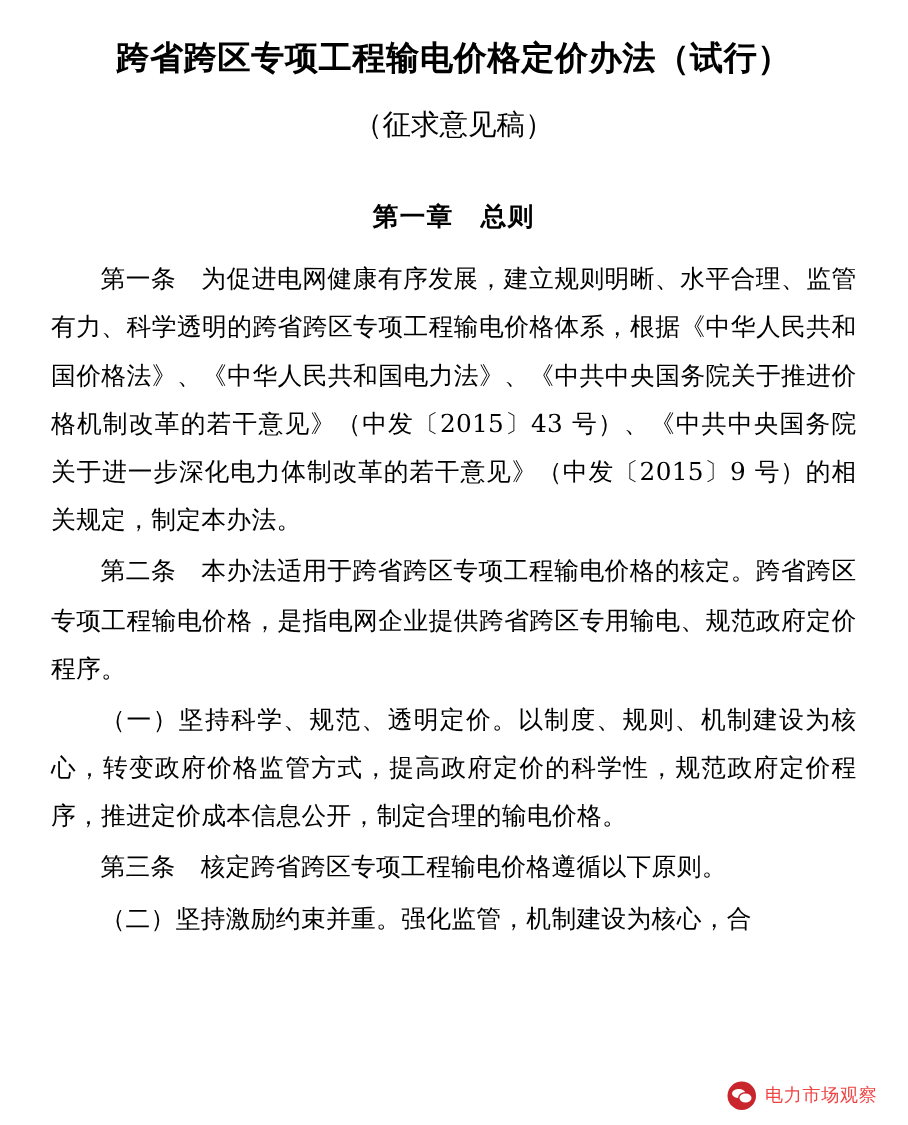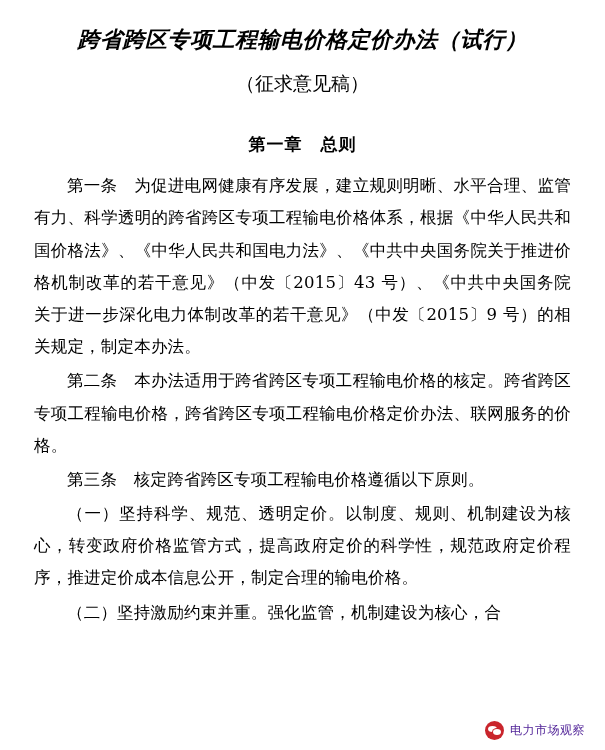--- a/index.html
+++ b/index.html
@@ -23,21 +23,20 @@
     padding: 18px 34px 0 34px;
   }
   .doc-title {
     text-align: center;
     font-size: 22px;
     font-weight: bold;
     letter-spacing: 0.5px;
     line-height: 1.4;
     margin: 6px 0 0 0;
     font-family: "DejaVu Serif", "Liberation Serif", serif;
-    font-style: italic;
   }
   .doc-subtitle {
     text-align: center;
     font-size: 19px;
     font-weight: normal;
     line-height: 1.5;
     margin: 14px 0 0 0;
   }
   .chapter-heading {
     text-align: center;
@@ -87,39 +86,39 @@
     left: 8px;
     top: 8px;
     width: 8px;
     height: 6px;
     border-radius: 50%;
     background: #ffffff;
     box-shadow: 0 0 0 1px #c9252c;
   }
   .brand-text {
     font-size: 12px;
-    color: #4c1d95;
+    color: #ef4444;
     font-family: "DejaVu Sans", "Liberation Sans", sans-serif;
     letter-spacing: 0.5px;
   }
 </style>
 </head>
 <body>
 
 <div class="page">
 
   <h1 class="doc-title">跨省跨区专项工程输电价格定价办法（试行）</h1>
   <h2 class="doc-subtitle">（征求意见稿）</h2>
 
   <div class="chapter-heading">第一章　总则</div>
 
   <p class="para">第一条　为促进电网健康有序发展，建立规则明晰、水平合理、监管有力、科学透明的跨省跨区专项工程输电价格体系，根据《中华人民共和国价格法》、《中华人民共和国电力法》、《中共中央国务院关于推进价格机制改革的若干意见》（中发〔2015〕43 号）、《中共中央国务院关于进一步深化电力体制改革的若干意见》（中发〔2015〕9 号）的相关规定，制定本办法。</p>
-  <p class="para">第二条　本办法适用于跨省跨区专项工程输电价格的核定。跨省跨区专项工程输电价格，跨省跨区专项工程输电价格定价办法、联网服务的价格。</p>
+  <p class="para">第二条　本办法适用于跨省跨区专项工程输电价格的核定。跨省跨区专项工程输电价格，是指电网企业提供跨省跨区专用输电、规范政府定价程序。</p>
+  <p class="para">（一）坚持科学、规范、透明定价。以制度、规则、机制建设为核心，转变政府价格监管方式，提高政府定价的科学性，规范政府定价程序，推进定价成本信息公开，制定合理的输电价格。</p>
   <p class="para">第三条　核定跨省跨区专项工程输电价格遵循以下原则。</p>
-  <p class="para">（一）坚持科学、规范、透明定价。以制度、规则、机制建设为核心，转变政府价格监管方式，提高政府定价的科学性，规范政府定价程序，推进定价成本信息公开，制定合理的输电价格。</p>
   <p class="para">（二）坚持激励约束并重。强化监管，机制建设为核心，合</p>
 
   <div class="footer-brand">
     <span class="wechat-badge"></span>
     <span class="brand-text">电力市场观察</span>
   </div>
 
 </div>
 
 </body></html>

